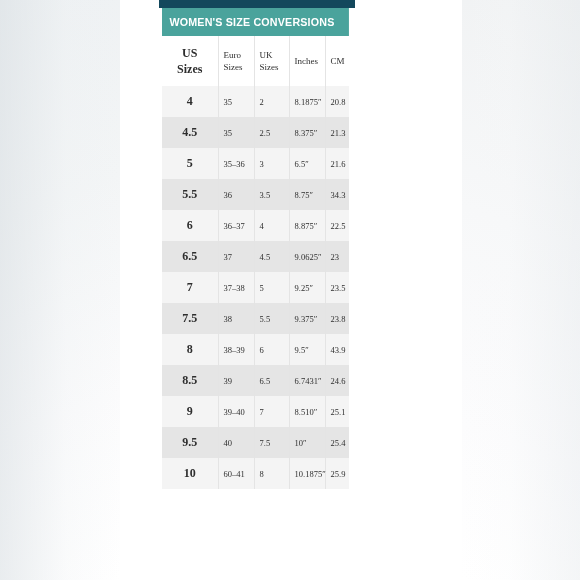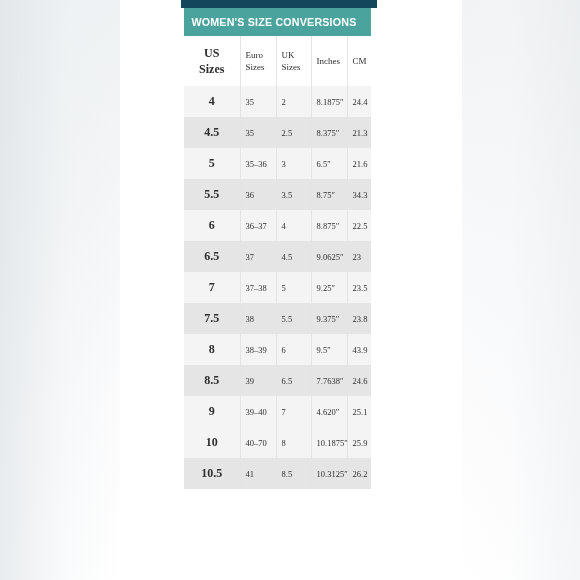--- a/index.html
+++ b/index.html
@@ -37,21 +37,21 @@
   #bg-right-shade {
     position: absolute;
     left: 462px; top: 0;
     width: 118px; height: 580px;
     background: linear-gradient(to left, rgba(228,232,235,0.40) 0%, rgba(247,248,249,0.18) 60%, rgba(255,255,255,0) 100%);
   }
 
   
   #chart-card {
     position: absolute;
-    left: 184px;
+    left: 162px;
     top: 0;
     width: 187px;
   }
 
   #navy-bar {
     position: absolute;
     left: -3px;
     top: 0;
     width: 196px;
     height: 8px;
@@ -170,21 +170,21 @@
           <span>CM</span>
         </th>
       </tr>
     </thead>
     <tbody id="table-body">
         <tr class="odd">
           <td class="us-cell">4</td>
           <td>35</td>
           <td>2</td>
           <td>8.1875″</td>
-          <td>24.4</td>
+          <td>20.8</td>
         </tr>
         <tr class="even">
           <td class="us-cell">4.5</td>
           <td>35</td>
           <td>2.5</td>
           <td>8.375″</td>
           <td>21.3</td>
         </tr>
         <tr class="odd">
           <td class="us-cell">5</td>
@@ -232,40 +232,40 @@
           <td class="us-cell">8</td>
           <td>38–39</td>
           <td>6</td>
           <td>9.5″</td>
           <td>43.9</td>
         </tr>
         <tr class="even">
           <td class="us-cell">8.5</td>
           <td>39</td>
           <td>6.5</td>
-          <td>7.7638″</td>
+          <td>6.7431″</td>
           <td>24.6</td>
         </tr>
         <tr class="odd">
           <td class="us-cell">9</td>
           <td>39–40</td>
           <td>7</td>
-          <td>4.620″</td>
+          <td>8.510″</td>
           <td>25.1</td>
         </tr>
+        <tr class="even">
+          <td class="us-cell">9.5</td>
+          <td>40</td>
+          <td>7.5</td>
+          <td>10″</td>
+          <td>25.4</td>
+        </tr>
         <tr class="odd">
           <td class="us-cell">10</td>
-          <td>40–70</td>
+          <td>60–41</td>
           <td>8</td>
           <td>10.1875″</td>
           <td>25.9</td>
         </tr>
-        <tr class="even">
-          <td class="us-cell">10.5</td>
-          <td>41</td>
-          <td>8.5</td>
-          <td>10.3125″</td>
-          <td>26.2</td>
-        </tr>
       </tbody>
   </table>
 
 </div>
 
 </body></html>

